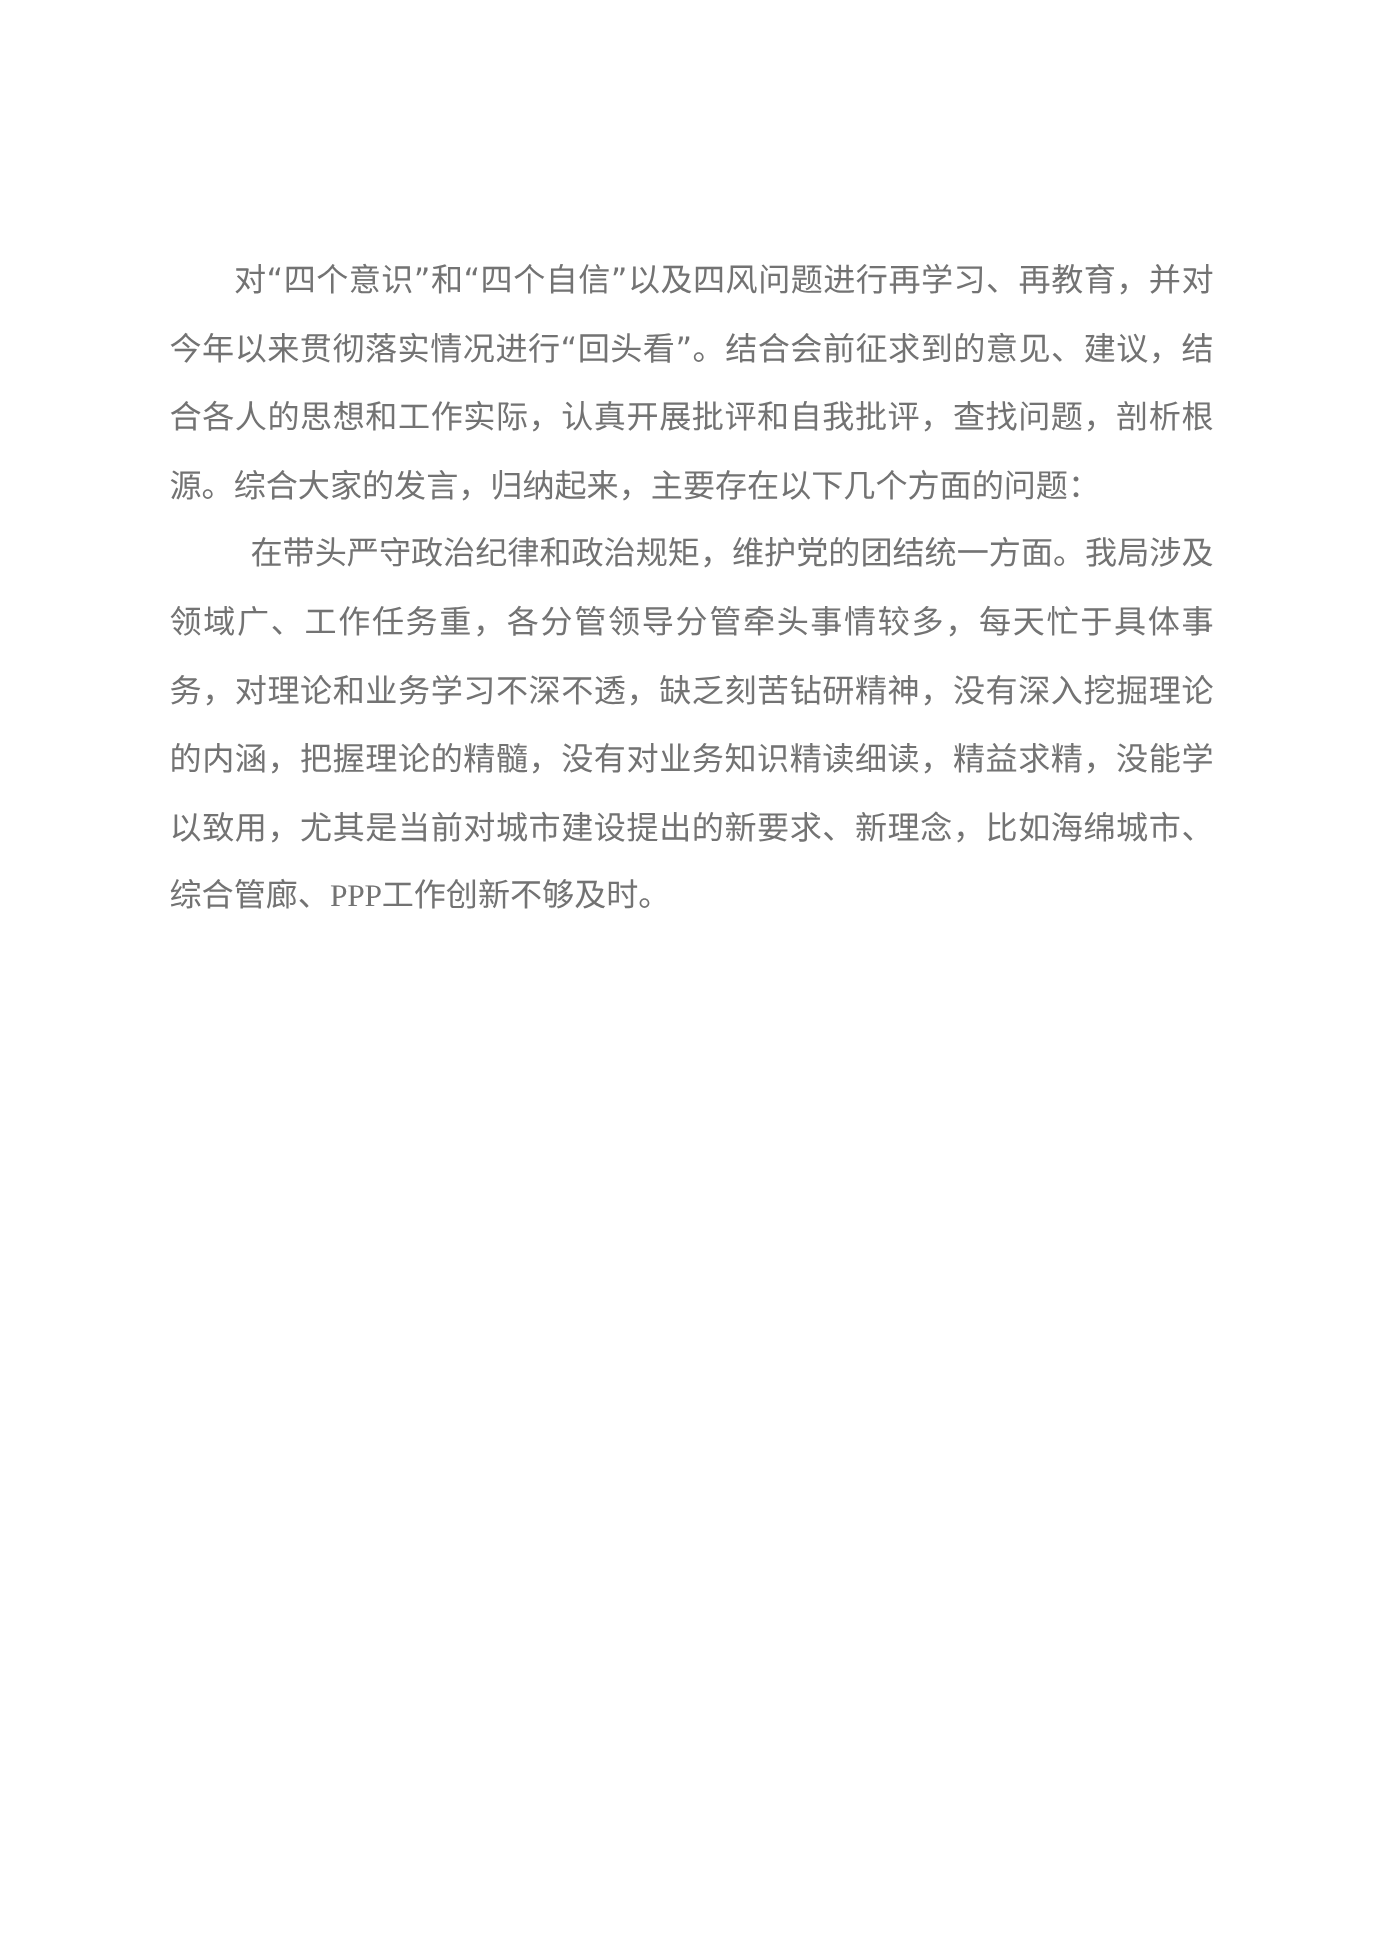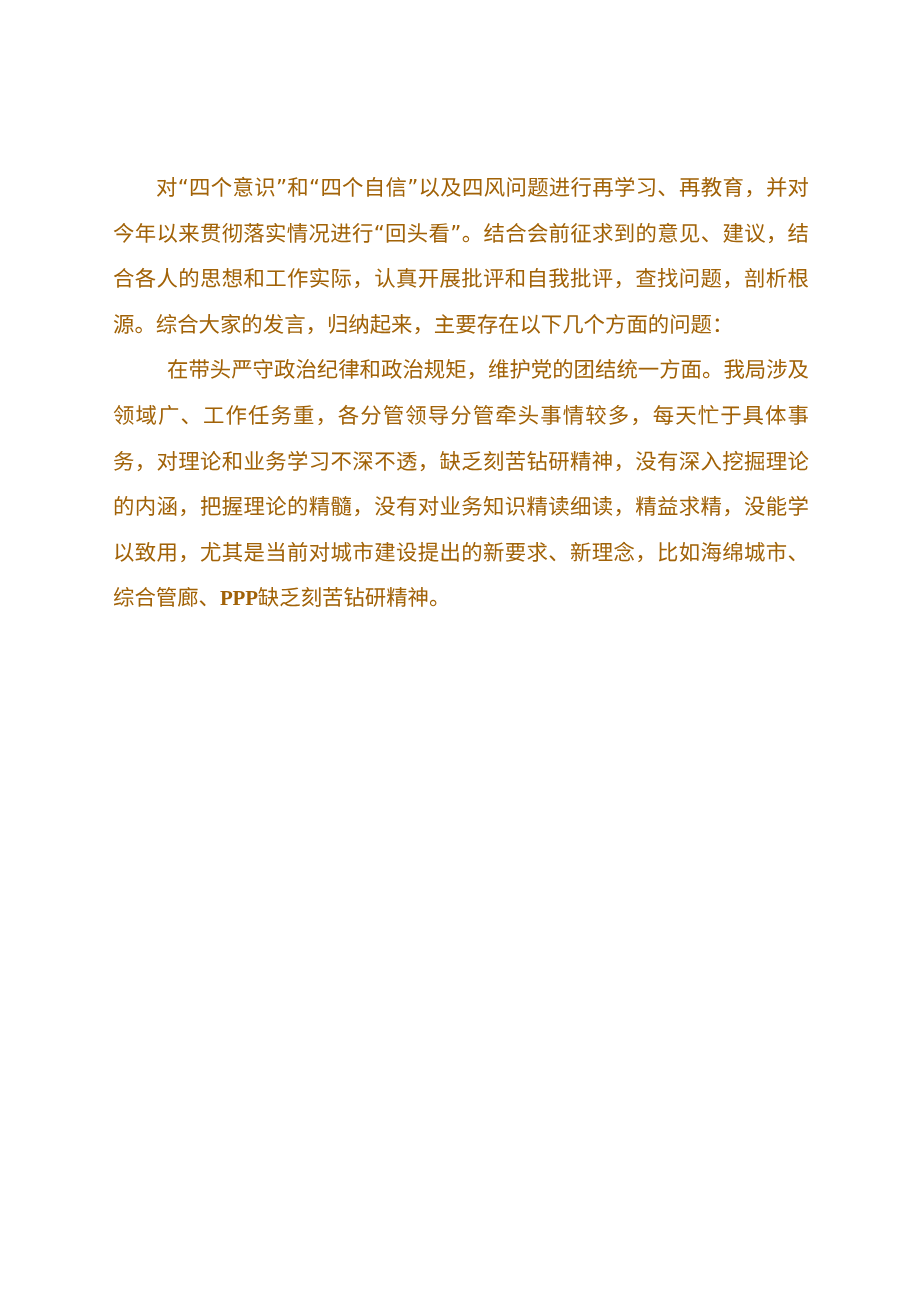--- a/index.html
+++ b/index.html
@@ -27,21 +27,21 @@
     left: 113px;
     top: 165px;
     width: 696px;
   }
 
   .para {
     margin: 0;
     padding: 0;
     font-size: 21.4px;
     line-height: 45.6px;
-    color: #a16207;
+    color: #737373;
     text-align: justify;
     text-justify: inter-character;
     text-align-last: left;
     letter-spacing: 0px;
     word-break: break-all;
     font-weight: 400;
     
     -webkit-font-smoothing: antialiased;
   }
 
@@ -49,34 +49,34 @@
   .para.indent-2 {
     text-indent: 43px;
   }
   .para.indent-2-5 {
     text-indent: 54px;
   }
 
   
   .latin-bold {
     font-family: "Liberation Serif", "DejaVu Serif", serif;
-    font-weight: 700;
+    font-weight: 400;
     font-size: 21px;
     letter-spacing: -0.2px;
   }
 </style>
 </head>
 <body>
 
 <div class="page">
 
   <div class="doc-body">
 
     <p class="para indent-2">对“四个意识”和“四个自信”以及四风问题进行再学习、再教育，并对今年以来贯彻落实情况进行“回头看”。结合会前征求到的意见、建议，结合各人的思想和工作实际，认真开展批评和自我批评，查找问题，剖析根源。综合大家的发言，归纳起来，主要存在以下几个方面的问题：</p>
 
-    <p class="para indent-2-5"><span>在带头严守政治纪律和政治规矩，维护党的团结统一方面。我局涉及领域广、工作任务重，各分管领导分管牵头事情较多，每天忙于具体事务，对理论和业务学习不深不透，缺乏刻苦钻研精神，没有深入挖掘理论的内涵，把握理论的精髓，没有对业务知识精读细读，精益求精，没能学以致用，尤其是当前对城市建设提出的新要求、新理念，比如海绵城市、综合管廊、</span><span class="latin-bold">PPP</span><span>缺乏刻苦钻研精神。</span></p>
+    <p class="para indent-2-5"><span>在带头严守政治纪律和政治规矩，维护党的团结统一方面。我局涉及领域广、工作任务重，各分管领导分管牵头事情较多，每天忙于具体事务，对理论和业务学习不深不透，缺乏刻苦钻研精神，没有深入挖掘理论的内涵，把握理论的精髓，没有对业务知识精读细读，精益求精，没能学以致用，尤其是当前对城市建设提出的新要求、新理念，比如海绵城市、综合管廊、</span><span class="latin-bold">PPP</span><span>工作创新不够及时。</span></p>
 
 
 
 
   </div>
 
 </div>
 
 </body></html>

